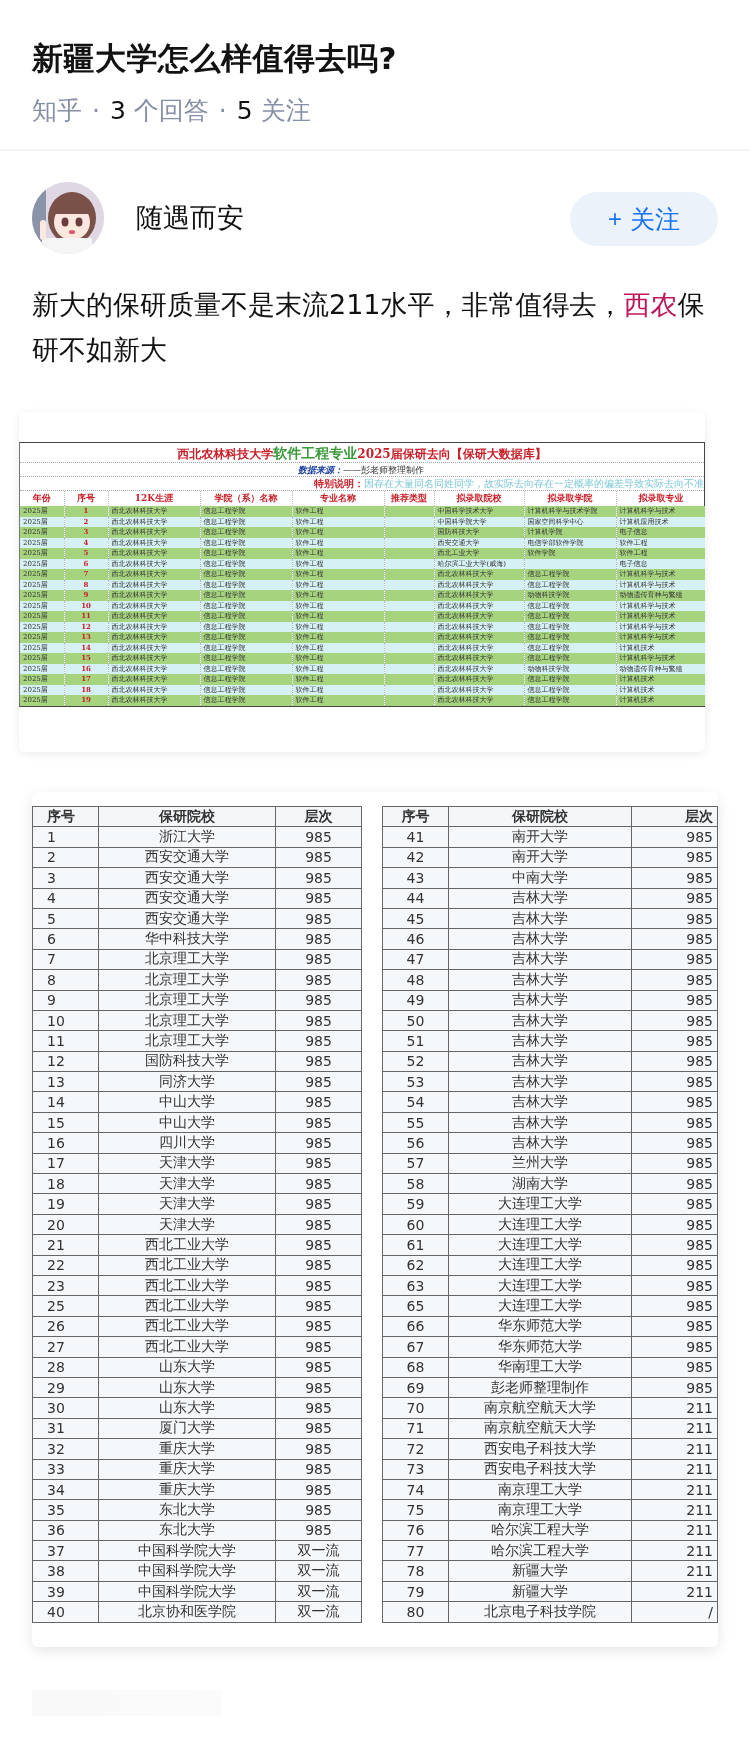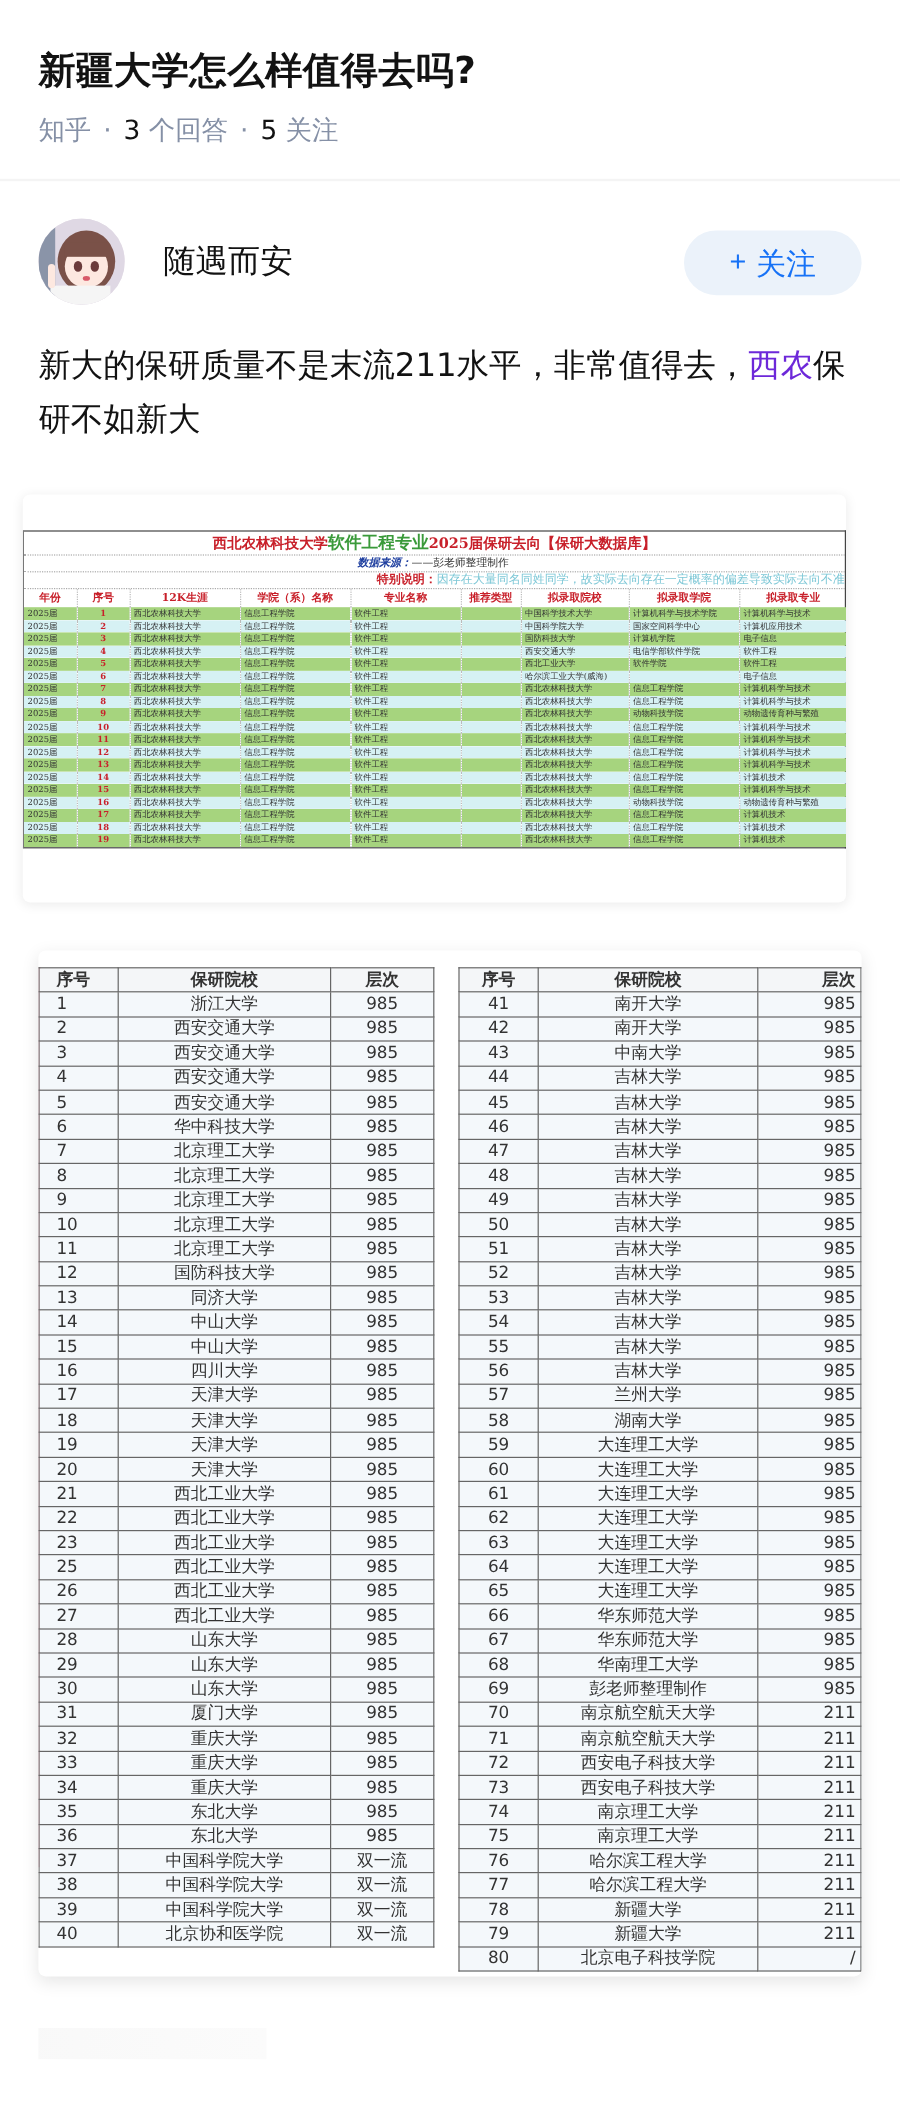--- a/index.html
+++ b/index.html
@@ -1,33 +1,33 @@
 <!DOCTYPE html>
 <html><head>
 <meta charset="utf-8">
 <style>
   * { box-sizing: border-box; margin: 0; padding: 0; }
   html, body { width: 750px; background: #ffffff; }
   body { font-family: "DejaVu Sans", "Liberation Sans", sans-serif; color: #121212; position: relative; height: 1762px; overflow: hidden; }
 
   .q-header { position: absolute; left: 0; top: 0; width: 750px; height: 150px; padding: 0 32px; }
   .q-title { position: absolute; left: 32px; top: 38px; font-size: 31px; font-weight: bold; color: #121212; letter-spacing: 0.5px; }
-  .q-meta { position: absolute; left: 32px; top: 94px; font-size: 22px; color: #8590a6; }
+  .q-meta { position: absolute; left: 32px; top: 94px; font-size: 25px; color: #8590a6; }
   .q-meta .num { color: #121212; }
   .q-meta .dot { margin: 0 10px; }
   .divider { position: absolute; left: 0; top: 149px; width: 750px; height: 2px; background: #f4f4f4; }
 
   .author { position: absolute; left: 32px; top: 182px; width: 686px; height: 76px; }
   .avatar { position: absolute; left: 0; top: 0; width: 72px; height: 72px; border-radius: 50%; overflow: hidden; background: #e9e2ea; }
   .author-name { position: absolute; left: 104px; top: 18px; font-size: 27px; color: #121212; }
   .follow-btn { position: absolute; right: 0; top: 10px; width: 148px; height: 54px; border-radius: 27px; background: #ebf2fa; color: #1772f6; font-size: 25px; display: flex; align-items: center; justify-content: center; border: none; cursor: pointer; }
   .follow-btn .plus { margin-right: 8px; font-size: 24px; }
 
   .answer { position: absolute; left: 32px; top: 282px; width: 686px; font-size: 27px; line-height: 45px; color: #121212; }
-  .answer a { color: #6d28d9; text-decoration: none; }
+  .answer a { color: #be185d; text-decoration: none; }
 
   .img-card { position: absolute; background: #fff; box-shadow: 0 2px 10px rgba(0,0,0,0.08); border-radius: 6px; overflow: hidden; }
   .img1 { left: 19px; top: 412px; width: 686px; height: 340px; }
 
   .sheet { position: absolute; left: 0; top: 30px; width: 686px; border: 1px solid #444; border-left: 1px solid #777; background: #fff; font-family: "DejaVu Serif", "Liberation Serif", serif; }
   .sheet-title { height: 20px; text-align: center; font-size: 12px; font-weight: bold; color: #c8202a; border-bottom: 1px dotted #aaa; line-height: 20px; }
   .sheet-title .green { color: #3a9a3a; font-size: 14px; }
   .sheet-src { height: 14px; font-size: 9px; text-align: right; padding-right: 280px; border-bottom: 1px dotted #aaa; line-height: 14px; color: #333; }
   .sheet-src .src-label { color: #2040a0; font-style: italic; font-weight: bold; }
   .sheet-note { height: 14px; font-size: 10px; text-align: right; border-bottom: 1px dotted #aaa; line-height: 14px; color: #7cc7d6; }
@@ -672,25 +672,20 @@
             <td class="c1">62</td>
             <td class="c2">大连理工大学</td>
             <td class="c3">985</td>
           </tr>
           <tr>
             <td class="c1">63</td>
             <td class="c2">大连理工大学</td>
             <td class="c3">985</td>
           </tr>
           <tr>
-            <td class="c1">64</td>
-            <td class="c2">大连理工大学</td>
-            <td class="c3">985</td>
-          </tr>
-          <tr>
             <td class="c1">65</td>
             <td class="c2">大连理工大学</td>
             <td class="c3">985</td>
           </tr>
           <tr>
             <td class="c1">66</td>
             <td class="c2">华东师范大学</td>
             <td class="c3">985</td>
           </tr>
           <tr>

